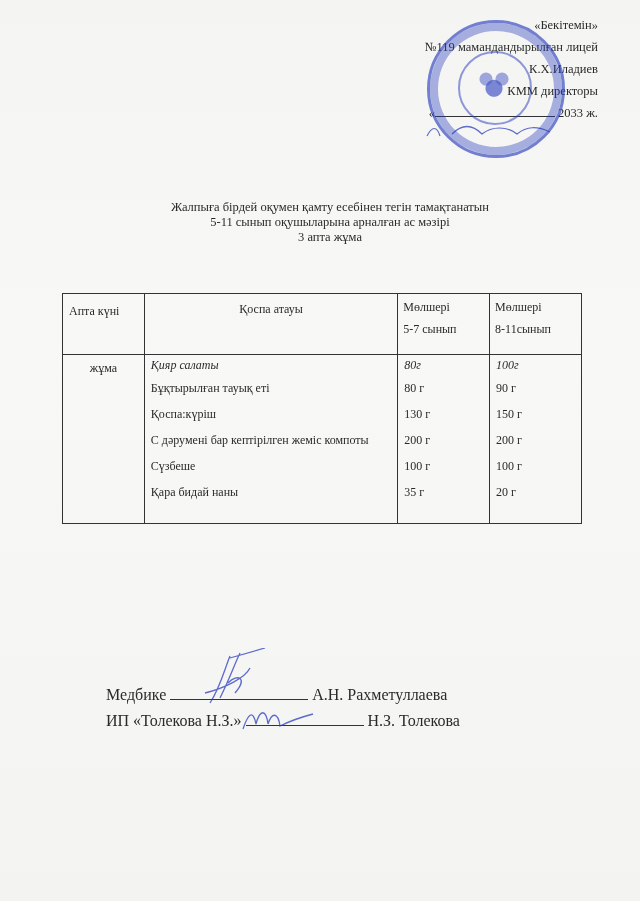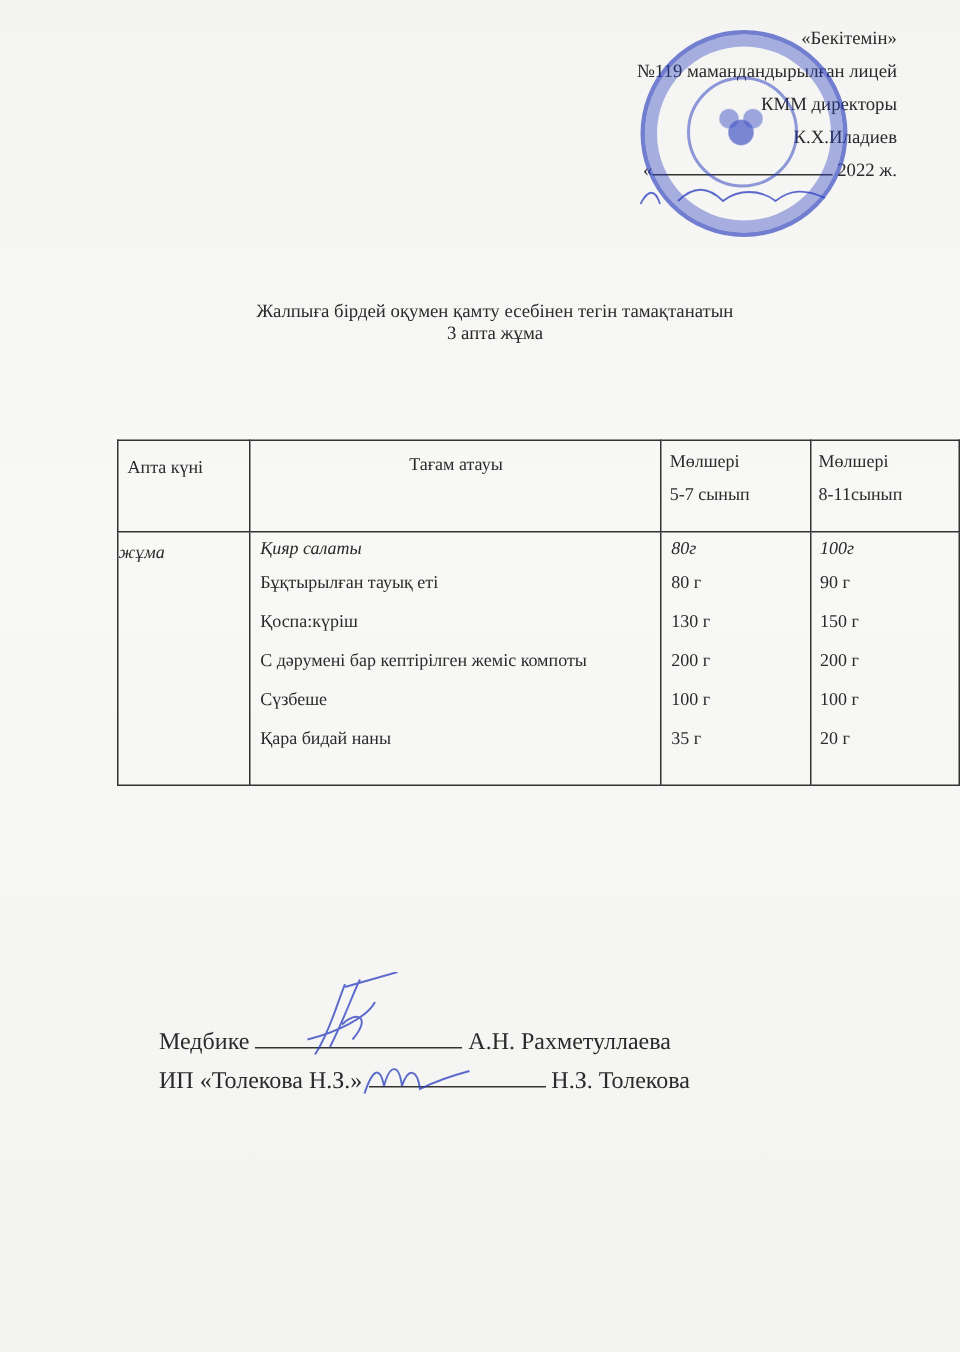--- a/index.html
+++ b/index.html
@@ -14,72 +14,73 @@
   .stamp { position: absolute; left: 427px; top: 20px; width: 132px; height: 132px; border-radius: 50%;
     border: 3px solid rgba(40,60,190,0.75); box-shadow: inset 0 0 0 6px rgba(255,255,255,0), inset 0 0 0 8px rgba(40,60,190,0.45);
     opacity: 0.85; }
   .stamp .inner { position: absolute; left: 28px; top: 28px; width: 70px; height: 70px; border-radius: 50%;
     border: 2px solid rgba(40,60,190,0.6); }
   .stamp .emblem { position: absolute; left: 44px; top: 40px; width: 40px; height: 46px; border-radius: 50% 50% 45% 45%;
     background: radial-gradient(circle at 50% 55%, rgba(40,60,190,0.7) 0 8px, transparent 9px),
                 radial-gradient(circle at 30% 35%, rgba(40,60,190,0.5) 0 6px, transparent 7px),
                 radial-gradient(circle at 70% 35%, rgba(40,60,190,0.5) 0 6px, transparent 7px); }
   .title { position: absolute; left: 0; right: 0; top: 200px; text-align: center; font-size: 12.5px; line-height: 15px; padding-left: 20px; }
-  table.menu { position: absolute; left: 78px; top: 293px; width: 562px; border-collapse: collapse; font-size: 12px; padding-left: 46px; }
+  table.menu { position: absolute; left: 62px; top: 293px; width: 520px; border-collapse: collapse; font-size: 12px; padding-left: 46px; }
   table.menu td { border: 1px solid #333; vertical-align: top; padding: 0; }
   .col1 { width: 82px; } .col2 { width: 254px; } .col3 { width: 92px; } .col4 { width: 92px; }
   .hdr td { height: 50px; }
   .hdr .c1 { padding: 10px 6px 0 6px; }
   .hdr .c2 { text-align: center; padding-top: 8px; }
   .hdr .c3, .hdr .c4 { padding: 2px 0 0 5px; line-height: 22px; }
   .body-row td { height: 162px; }
-  .body-row .c1 { padding-top: 6px; font-style: italic; }
+  .body-row .c1 { text-align: center; padding-top: 6px; }
   .items div { height: 26px; line-height: 26px; padding-left: 6px; }
   .items div:first-child { height: 20px; line-height: 20px; font-style: italic; }
   .sig { position: absolute; left: 106px; font-size: 16px; white-space: nowrap; }
   .sig .line { display: inline-block; border-bottom: 1px solid #333; height: 12px; vertical-align: baseline; position: relative; }
   .scribble { position: absolute; stroke: rgba(40,60,190,0.75); fill: none; }
 </style>
 </head>
 <body>
 
 <div class="page">
 
   <div class="approval">
     <div>«Бекітемін»</div>
     <div>№119 мамандандырылған лицей</div>
+    <div>К.Х.Иладиев</div>
     <div>КММ директоры</div>
-    <div>К.Х.Иладиев</div>
     <div class="date-line">
       <span>«</span><span class="u"></span>
-      <span>2022 ж.</span>
+      <span>2033 ж.</span>
     </div>
   </div>
 
   <div class="stamp">
     <div class="inner"></div>
     <div class="emblem"></div>
   </div>
 
   <div class="title">
     <div>Жалпыға бірдей оқумен қамту есебінен тегін тамақтанатын</div>
+    <div>5-11 сынып оқушыларына арналған ас мәзірі</div>
     <div>3 апта жұма</div>
   </div>
 
   <table class="menu">
     <colgroup>
         <col class="col1">
         <col class="col2">
         <col class="col3">
         <col class="col4">
       </colgroup>
     <tbody>
         <tr class="hdr">
       <td class="c1">Апта күні</td>
-      <td class="c2">Тағам атауы</td>
+      <td class="c2">Қоспа атауы</td>
       <td class="c3">
         <div>Мөлшері</div>
         <div>5-7 сынып</div>
       </td>
       <td class="c4">
         <div>Мөлшері</div>
         <div>8-11сынып</div>
       </td>
     </tr>
     <tr class="body-row">

